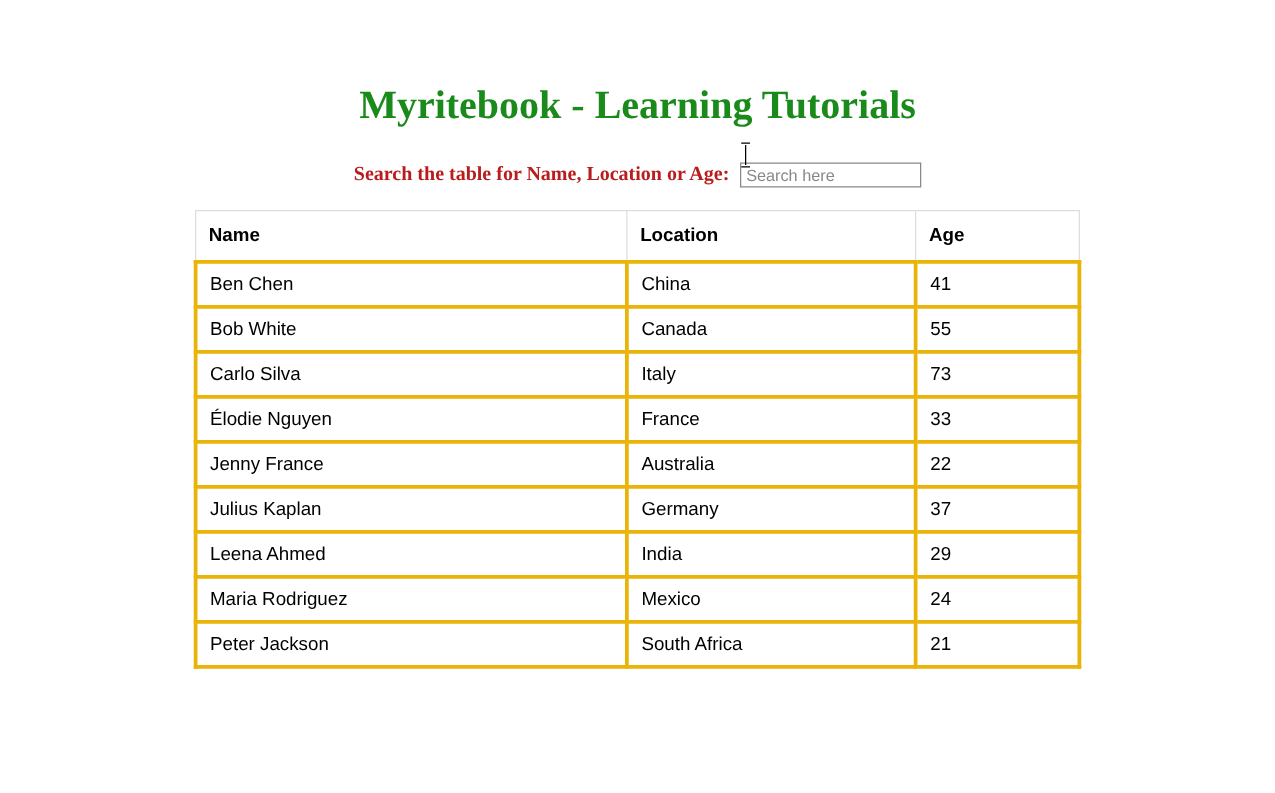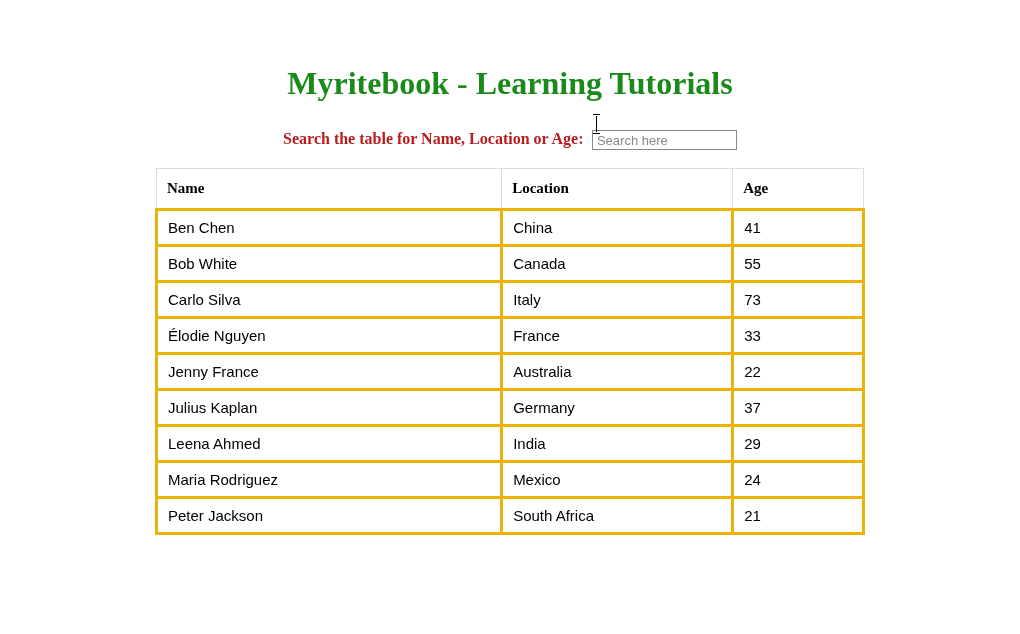--- a/index.html
+++ b/index.html
@@ -58,21 +58,20 @@
       border-collapse: collapse;
       font-size: 15px;
       color: #000;
     }
     th {
       text-align: left;
       padding: 11px 10px;
       border: 1px solid #ddd;
       font-weight: bold;
       font-size: 15px;
-      font-family: Liberation Serif, serif;
     }
     td {
       text-align: left;
       padding: 8px 10px;
       border: 3px solid #eab308;
     }
     .col-name {
       width: 330px;
     }
     .col-location {

